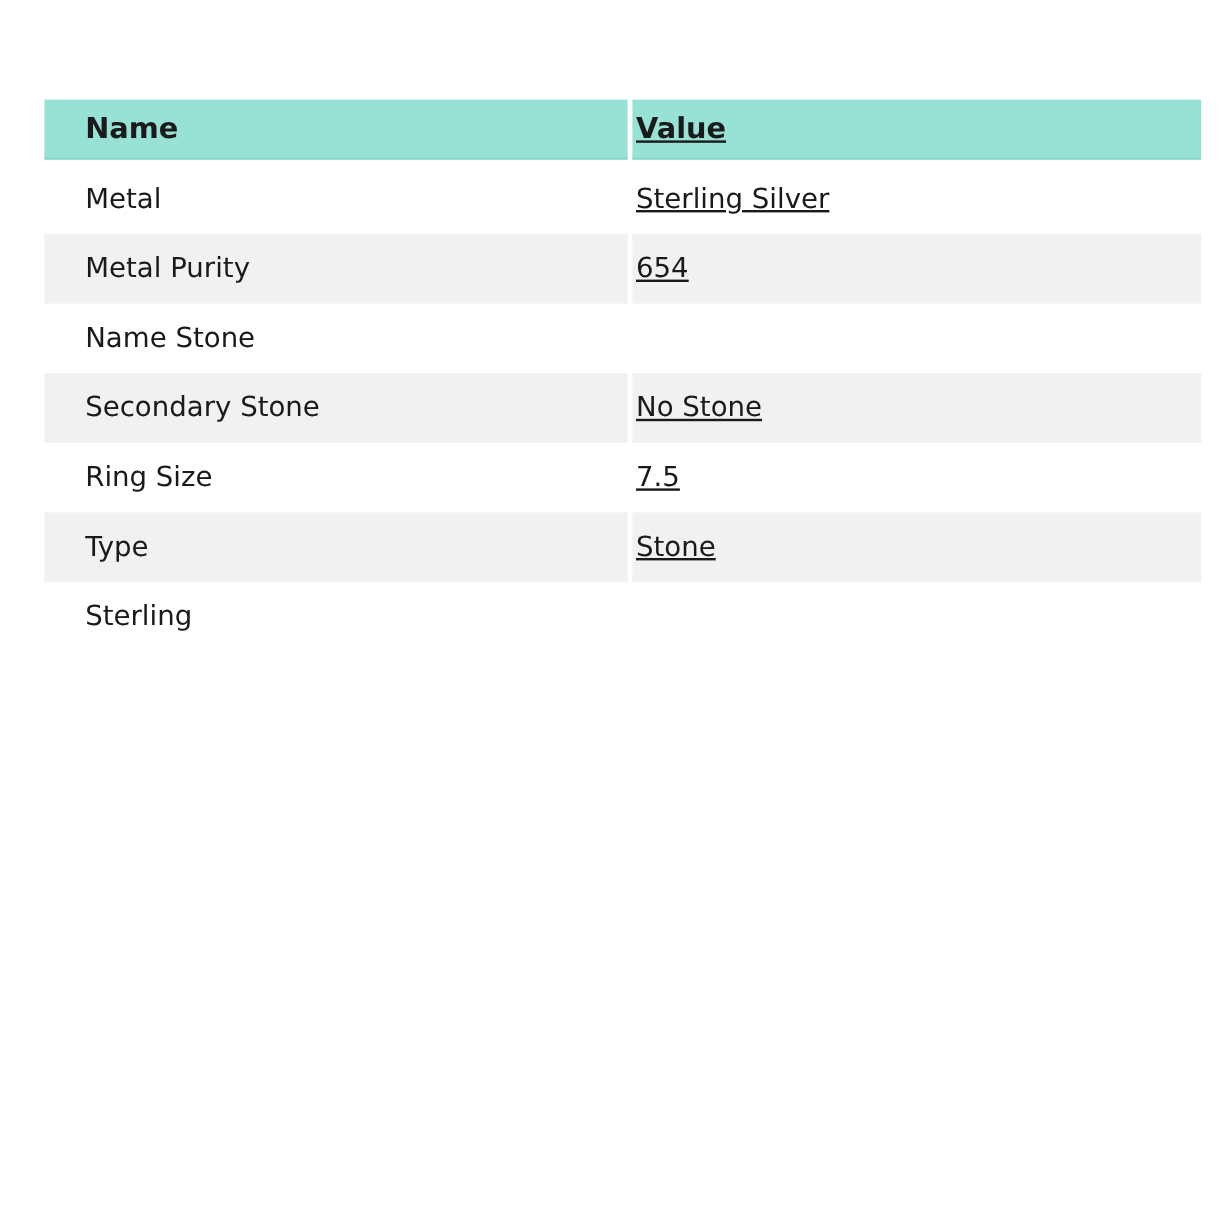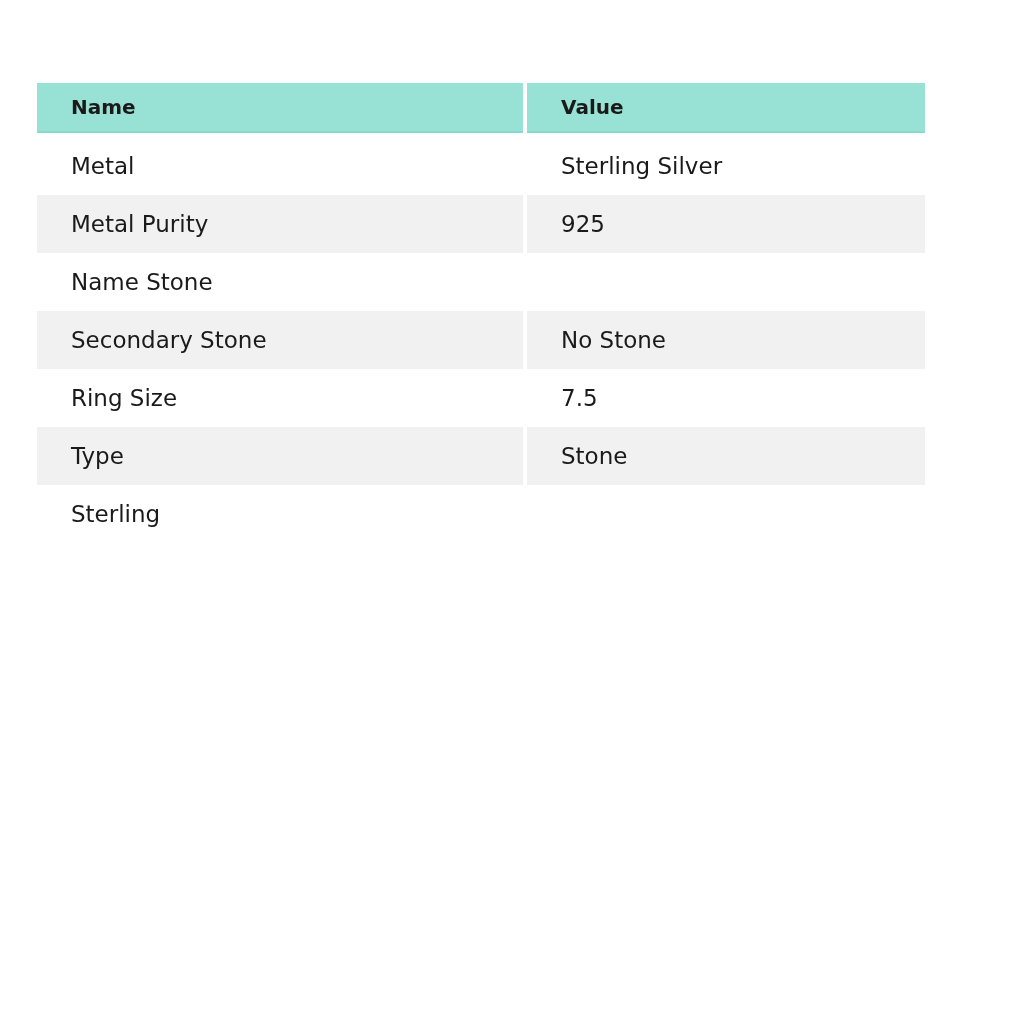--- a/index.html
+++ b/index.html
@@ -33,32 +33,33 @@
     display: flex;
     align-items: center;
     overflow: hidden;
     white-space: nowrap;
   }
   .name-col {
     width: 486px;
     padding-left: 34px;
   }
   .value-col {
-    width: 398px;
+    width: 474px;
     margin-left: 4px; 
-    padding-left: 34px;
+    padding-left: 3px;
+    text-decoration: underline;
   }
   .header-row {
     height: 50px;
     margin-bottom: 4px;
   }
   .header-row .cell {
     background: var(--header-bg);
     border-bottom: 2px solid var(--header-border);
-    font-size: 20px;
+    font-size: 24px;
     font-weight: 600;
   }
   .body-row {
     height: 58px;
     font-size: 23px;
   }
   .body-row.alt .cell {
     background: var(--row-alt-bg);
   }
 </style>
@@ -72,21 +73,21 @@
     <div class="cell value-col">Value</div>
   </div>
 
   <div class="row body-row">
     <div class="cell name-col">Metal</div>
     <div class="cell value-col">Sterling Silver</div>
   </div>
 
   <div class="row body-row alt">
     <div class="cell name-col">Metal Purity</div>
-    <div class="cell value-col">925</div>
+    <div class="cell value-col">654</div>
   </div>
 
   <div class="row body-row">
     <div class="cell name-col">Name Stone</div>
   </div>
 
   <div class="row body-row alt">
     <div class="cell name-col">Secondary Stone</div>
     <div class="cell value-col">No Stone</div>
   </div>

